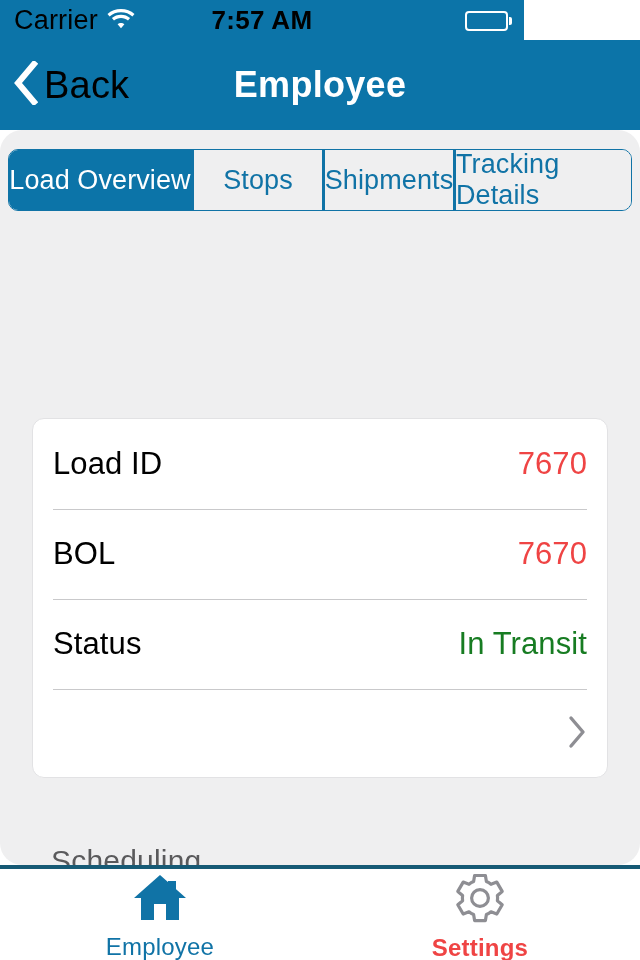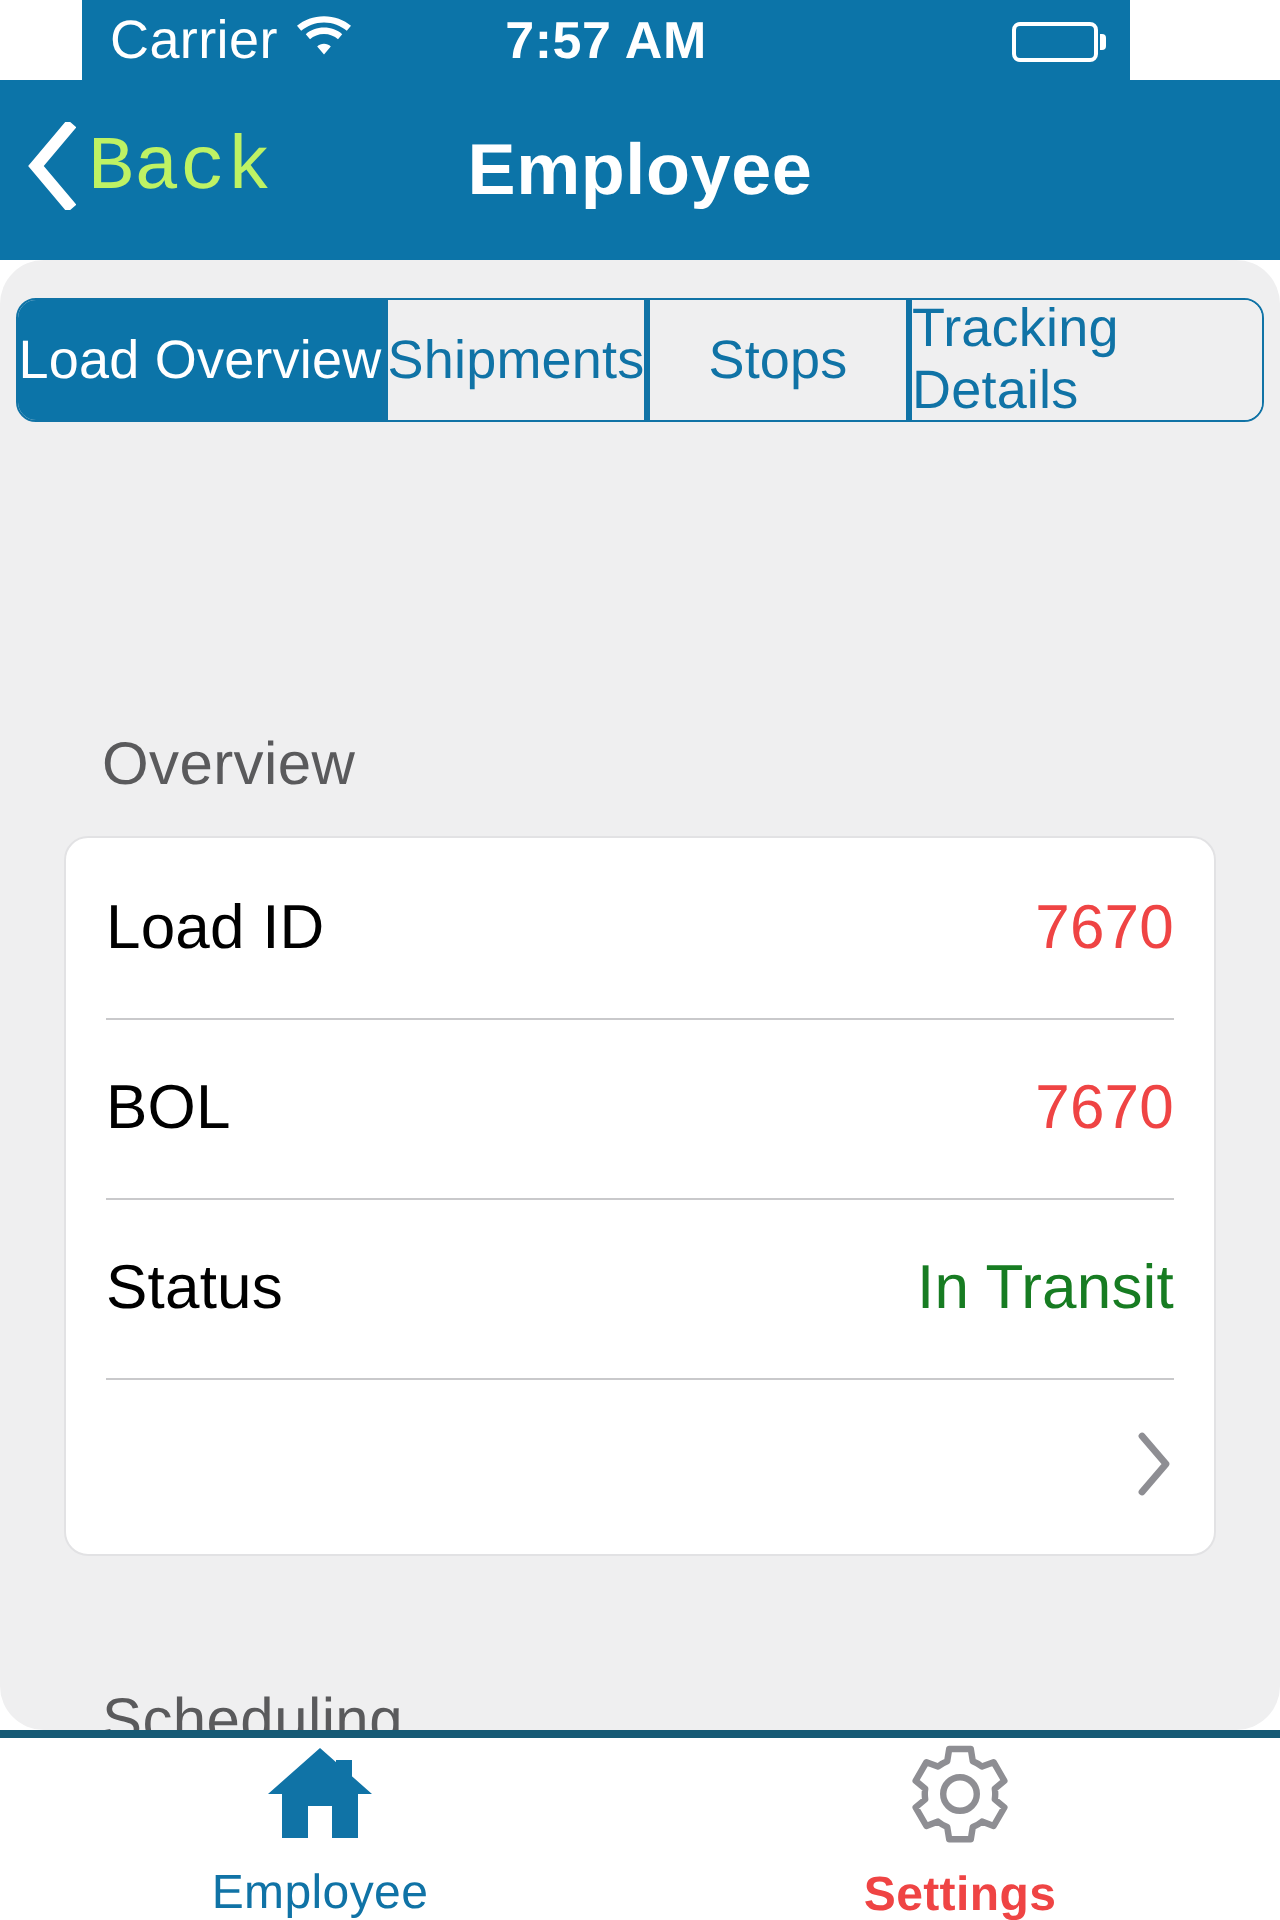--- a/index.html
+++ b/index.html
@@ -21,22 +21,21 @@
     overflow: hidden;
   }
 
   
   #status-bar {
     position: absolute;
     top: 0; left: 0;
     width: 524px;
     height: 40px;
     background: #0c74a8;
-    color: #ffffff;
-    margin-left: 41px;
+    color: #000000;
   }
   #status-left {
     position: absolute;
     left: 14px;
     top: 0;
     height: 40px;
     display: flex;
     align-items: center;
     gap: 9px;
   }
@@ -98,25 +97,24 @@
     position: absolute;
     left: 12px;
     top: 0;
     height: 90px;
     display: flex;
     align-items: center;
     gap: 6px;
     cursor: pointer;
   }
   #back-label {
-    color: #bef264;
+    color: #000000;
     font-size: 38px;
     line-height: 1;
     letter-spacing: 0.2px;
-    font-family: Liberation Mono, monospace;
   }
   #nav-title {
     position: absolute;
     left: 0; right: 0;
     top: 0;
     height: 90px;
     display: flex;
     align-items: center;
     justify-content: center;
     color: #ffffff;
@@ -303,26 +301,25 @@
       </span>
       <span id="back-label">Back</span>
     </div>
     <div id="nav-title">Employee</div>
   </div>
 
   <div id="content">
 
     <div id="segmented-control">
       <div class="segment selected" id="seg-0">Load Overview</div>
+      <div class="segment" id="seg-1">Stops</div>
       <div class="segment" id="seg-2">Shipments</div>
-      <div class="segment" id="seg-1">Stops</div>
       <div class="segment" id="seg-3">Tracking Details</div>
     </div>
 
-    <div class="section-header" id="header-overview">Overview</div>
 
     <div class="card" id="card-overview">
       <div class="row">
         <span class="row-label">Load ID</span>
         <span class="row-value">7670</span>
       </div>
       <div class="row">
         <span class="row-label">BOL</span>
         <span class="row-value">7670</span>
       </div>

